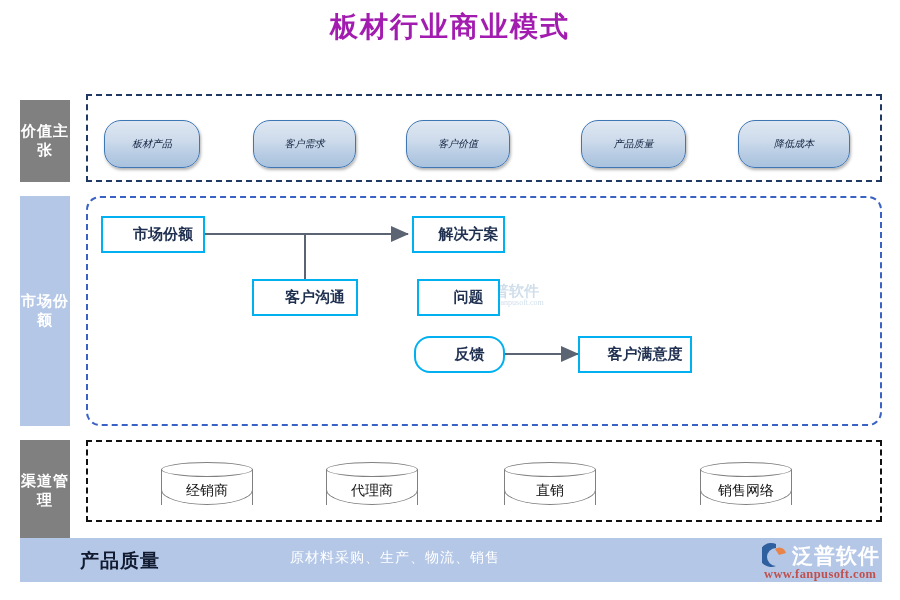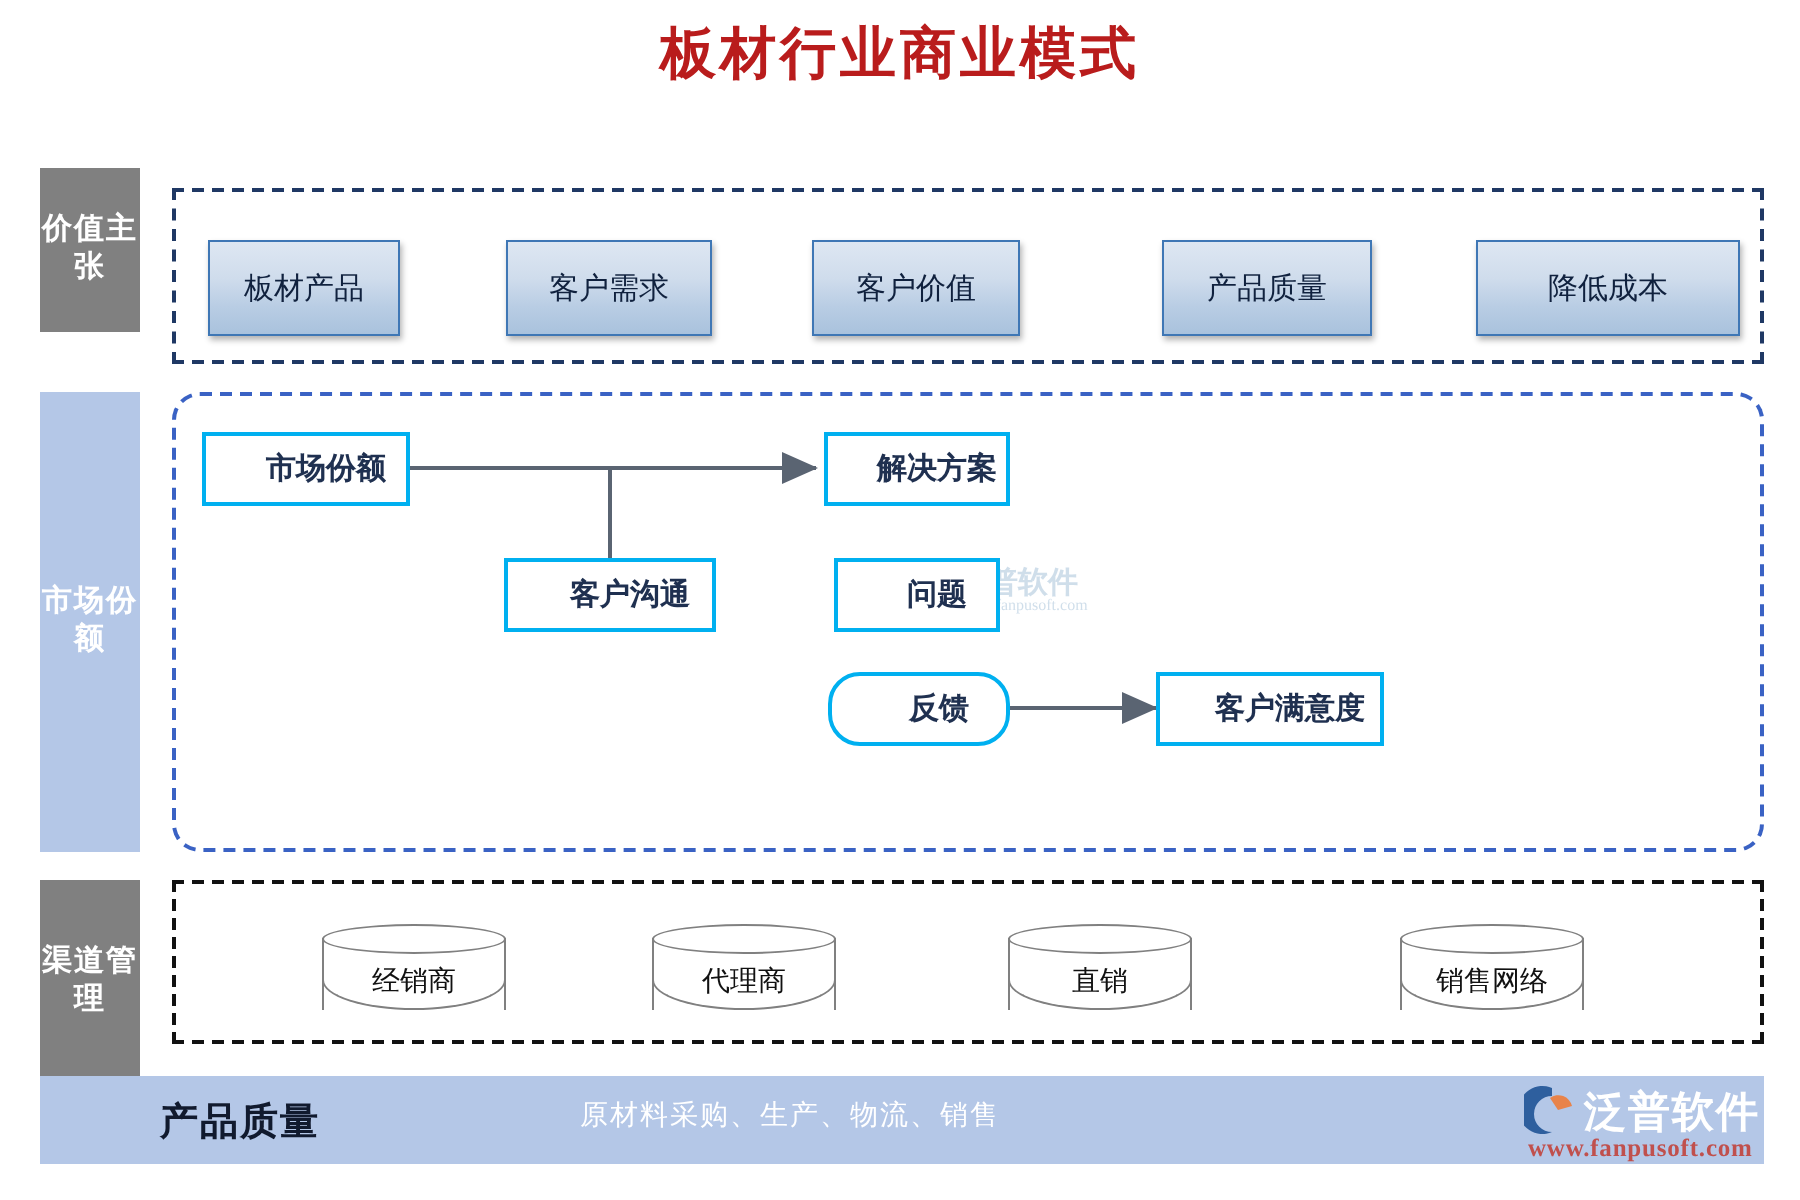--- a/index.html
+++ b/index.html
@@ -9,34 +9,34 @@
     font-family: "Liberation Sans", "DejaVu Sans", sans-serif;
     overflow: hidden;
   }
   #root { position: relative; width: 900px; height: 600px; }
 
   
   .title {
     position: absolute; left: 0; top: 8px; width: 900px;
     text-align: center;
     font-size: 28px; font-weight: bold; letter-spacing: 2px;
-    color: #b91c1c;
+    color: #a21caf;
     font-family: "Liberation Serif", "DejaVu Serif", serif;
   }
 
   
   .side-label {
     position: absolute;
     display: flex; align-items: center; justify-content: center;
     color: #ffffff; font-size: 15px; font-weight: bold;
     line-height: 1.25; text-align: center;
     font-family: "Liberation Serif", "DejaVu Serif", serif;
     letter-spacing: 1px;
   }
-  .side-value  { left: 20px; top: 84px; width: 50px; height: 82px; background: #808080; }
+  .side-value  { left: 20px; top: 100px; width: 50px; height: 82px; background: #808080; }
   .side-cust   { left: 20px; top: 196px; width: 50px; height: 230px; background: #b4c7e7; }
   .side-chan   { left: 20px; top: 440px; width: 50px; height: 102px; background: #808080; }
 
   
   .cont-value {
     position: absolute; left: 86px; top: 94px; width: 796px; height: 88px;
     border: 2px dashed #1f3864;
     background: transparent;
   }
   .cont-cust {
@@ -46,26 +46,27 @@
   }
   .cont-chan {
     position: absolute; left: 86px; top: 440px; width: 796px; height: 82px;
     border: 2px dashed #111111;
     background: transparent;
   }
 
   
   .pill {
     position: absolute; top: 120px; height: 48px;
-    border: 1px solid #3f77b5; border-radius: 0;
+    border: 1px solid #3f77b5; border-radius: 17px;
     background: linear-gradient(to bottom, #dee7f2 0%, #cfdcec 40%, #b9cde4 70%, #a9c2dd 100%);
     box-shadow: 1px 2px 3px rgba(0,0,0,0.30);
     display: flex; align-items: center; justify-content: center;
-    font-size: 15px; color: #10213e;
-    font-family: "Liberation Serif", "DejaVu Serif", serif;
+    font-size: 10px; color: #10213e;
+    font-family: "Liberation Serif", "DejaVu Serif", serif;
+    font-style: italic;
   }
 
   
   .cbox {
     position: absolute;
     border: 2px solid #00b0f0; background: #ffffff;
     display: flex; align-items: center; justify-content: center;
     font-size: 15px; font-weight: bold; color: #1f3050;
     font-family: "Liberation Serif", "DejaVu Serif", serif;
     z-index: 3;
@@ -156,21 +157,21 @@
 
   <div class="title">板材行业商业模式</div>
 
   <div class="side-label side-value">价值主张</div>
   <div class="cont-value"></div>
 
   <div class="pill" style="left:104px; width:96px;">板材产品</div>
   <div class="pill" style="left:253px; width:103px;">客户需求</div>
   <div class="pill" style="left:406px; width:104px;">客户价值</div>
   <div class="pill" style="left:581px; width:105px;">产品质量</div>
-  <div class="pill" style="left:738px; width:132px;">降低成本</div>
+  <div class="pill" style="left:738px; width:112px;">降低成本</div>
 
   <div class="side-label side-cust">市场份额</div>
   <div class="cont-cust"></div>
 
   <div class="watermark">
     <svg width="22" height="22" viewBox="0 0 22 22">
       <circle cx="11" cy="11" r="10" fill="#2b6ca3"></circle>
       <path d="M6 11 A6 6 0 0 1 17 8 L13 11 Z" fill="#ffffff"></path>
     </svg>
     <div class="wm-text">泛普软件</div>

